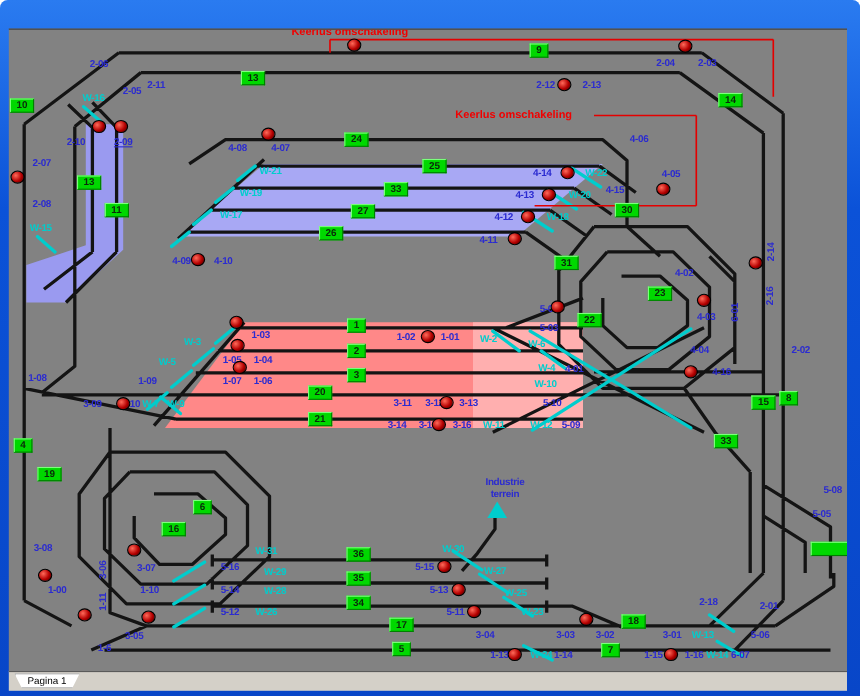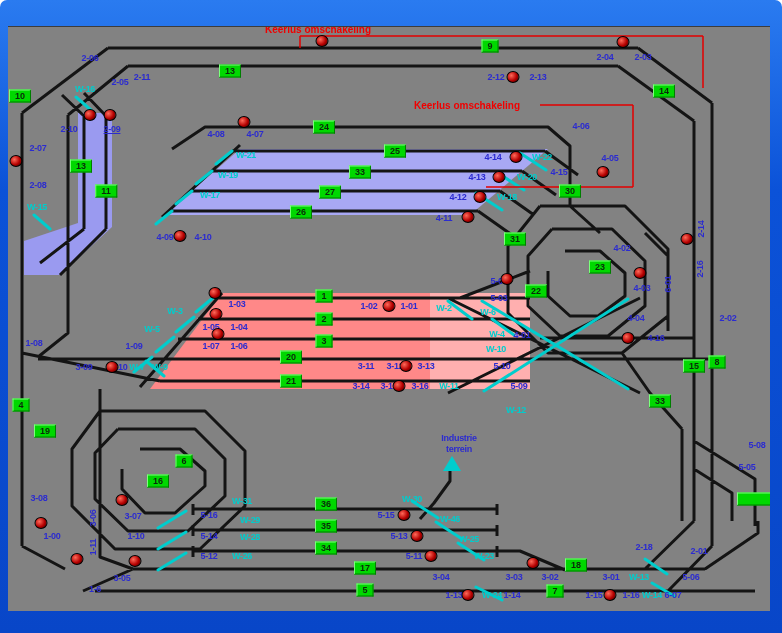--- a/index.html
+++ b/index.html
@@ -229,27 +229,27 @@
         <div class="lbl c" style="left: 507px; top: 196px;">W-18</div>
         <div class="lbl c" style="left: 444px; top: 307px;">W-2</div>
         <div class="lbl c" style="left: 488px; top: 311px;">W-6</div>
         <div class="lbl c" style="left: 497px; top: 333px;">W-4</div>
         <div class="lbl c" style="left: 496px; top: 348px;">W-10</div>
         <div class="lbl c" style="left: 175px; top: 310px;">W-3</div>
         <div class="lbl c" style="left: 152px; top: 328px;">W-5</div>
         <div class="lbl c" style="left: 137px; top: 366px;">W-7</div>
         <div class="lbl c" style="left: 160px; top: 366px;">W-9</div>
         <div class="lbl c" style="left: 449px; top: 385px;">W-11</div>
-        <div class="lbl c" style="left: 516px; top: 385px; margin-top: 24px;">W-12</div>
+        <div class="lbl c" style="left: 492px; top: 385px;">W-12</div>
         <div class="lbl c" style="left: 242px; top: 500px;">W-31</div>
         <div class="lbl c" style="left: 250px; top: 519px;">W-29</div>
         <div class="lbl c" style="left: 250px; top: 536px;">W-28</div>
         <div class="lbl c" style="left: 242px; top: 555px;">W-26</div>
         <div class="lbl c" style="left: 412px; top: 498px;">W-30</div>
-        <div class="lbl c" style="left: 450px; top: 518px;">W-46</div>
+        <div class="lbl c" style="left: 450px; top: 518px;">W-27</div>
         <div class="lbl c" style="left: 469px; top: 538px;">W-25</div>
         <div class="lbl c" style="left: 484px; top: 555px;">W-23</div>
         <div class="lbl c" style="left: 492px; top: 594px;">W-24</div>
         <div class="lbl c" style="left: 639px; top: 576px;">W-13</div>
         <div class="lbl c" style="left: 652px; top: 594px;">W-14</div>
         <div class="lbl v" style="left: 701px; top: 228px;">2-14</div>
         <div class="lbl v" style="left: 700px; top: 268px;">2-16</div>
         <div class="lbl v" style="left: 668px; top: 283px;">6-01</div>
         <div class="lbl v" style="left: 93px; top: 517px;">3-06</div>
         <div class="lbl v" style="left: 93px; top: 546px;">1-11</div>
@@ -283,13 +283,16 @@
         <div class="sig" style="left: 135px; top: 560px;"></div>
         <div class="sig" style="left: 404px; top: 514px;"></div>
         <div class="sig" style="left: 417px; top: 535px;"></div>
         <div class="sig" style="left: 431px; top: 555px;"></div>
         <div class="sig" style="left: 533px; top: 562px;"></div>
         <div class="sig" style="left: 468px; top: 594px;"></div>
         <div class="sig" style="left: 610px; top: 594px;"></div>
       </div>
   </div>
 
+  <div class="tabstrip">
+    <span class="tab">Pagina 1</span>
+  </div>
 </div>
 
 </body></html>

